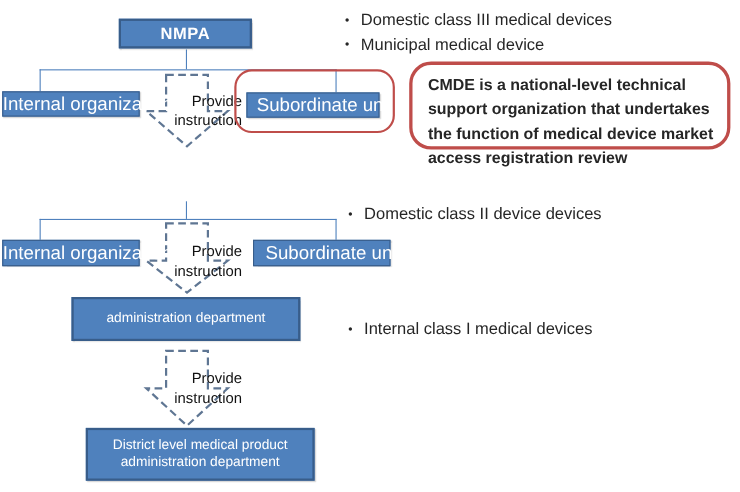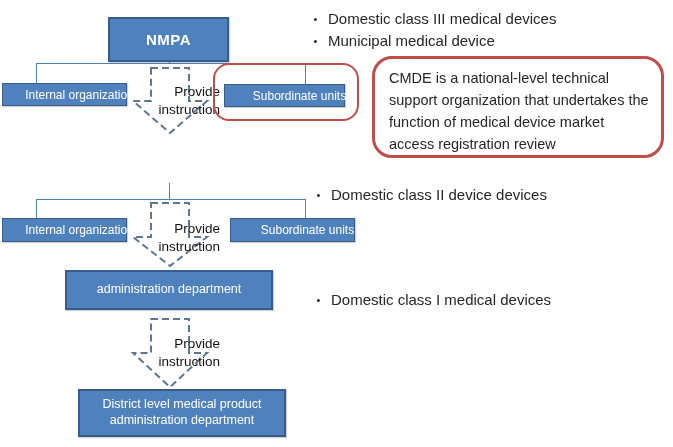--- a/index.html
+++ b/index.html
@@ -10,21 +10,21 @@
   
   .cl{position:absolute;background:#4f81bd;}
   
   .bx{
     position:absolute;background:#4f81bd;border:1px solid #385d8a;
     color:#ffffff;display:flex;align-items:center;justify-content:center;
     text-align:center;box-sizing:border-box;box-shadow:1px 1px 1px rgba(0,0,0,0.18);
   }
   .bx .ln{line-height:1.25;}
   .bx-big{border-width:2px;font-size:12.5px;}
-  .bx-small{font-size:12px;white-space:nowrap;padding-left:30px;}
+  .bx-small{font-size:17px;white-space:nowrap;padding-left:30px;}
   .bx-nmpa{border-width:2px;font-size:15px;font-weight:bold;letter-spacing:0.5px;}
   
   .overlay{position:absolute;left:0;top:0;pointer-events:none;}
   .arrow{fill:none;stroke:#5f7693;stroke-width:2;stroke-dasharray:7 4;stroke-linejoin:miter;}
   
   .alabel{
     position:absolute;left:120px;width:100px;text-align:right;
     font-size:13.5px;line-height:17.5px;color:#111111;
   }
   
@@ -67,21 +67,21 @@
   </div>
   <div class="alabel" style="top:220px;">
     <div>Provide</div>
     <div>instruction</div>
   </div>
   <div class="alabel" style="top:335px;">
     <div>Provide</div>
     <div>instruction</div>
   </div>
 
-  <div class="bx bx-nmpa" style="left:108px;top:17px;width:121px;height:45px;">
+  <div class="bx bx-nmpa" style="left:108px;top:17px;width:121px;height:27px;">
     <span>NMPA</span>
   </div>
 
   <div class="bx bx-small" style="left:2px;top:83px;width:125px;height:23px;">
     <span>Internal organization</span>
   </div>
   <div class="bx bx-small" style="left:224px;top:84px;width:121px;height:23px;">
     <span>Subordinate units</span>
   </div>
 
@@ -101,34 +101,34 @@
 
   <div class="bx bx-big" style="left:78px;top:389px;width:208px;height:48px;">
     <div>
       <div class="ln">District level medical product</div>
       <div class="ln">administration department</div>
     </div>
   </div>
 
   <div class="redring" style="left:213px;top:63px;width:146px;height:58px;"></div>
 
-  <div class="callout" style="left:372px;top:56px;width:292px;height:102px;">
+  <div class="callout" style="left:372px;top:56px;width:292px;height:80px;font-weight:bold;">
     <div>CMDE is a national-level technical support organization that undertakes the function of medical device market access registration review</div>
   </div>
 
   <div class="bullet-row" style="left:303px;top:8px;">
     <span class="dot">•</span>
     <span>Domestic class III medical devices</span>
   </div>
   <div class="bullet-row" style="left:303px;top:30px;">
     <span class="dot">•</span>
     <span>Municipal medical device</span>
   </div>
   <div class="bullet-row" style="left:306px;top:184px;">
     <span class="dot">•</span>
     <span>Domestic class II device devices</span>
   </div>
   <div class="bullet-row" style="left:306px;top:289px;">
     <span class="dot">•</span>
-    <span>Domestic class I medical devices</span>
+    <span>Internal class I medical devices</span>
   </div>
 
 </div>
 
 </body></html>

